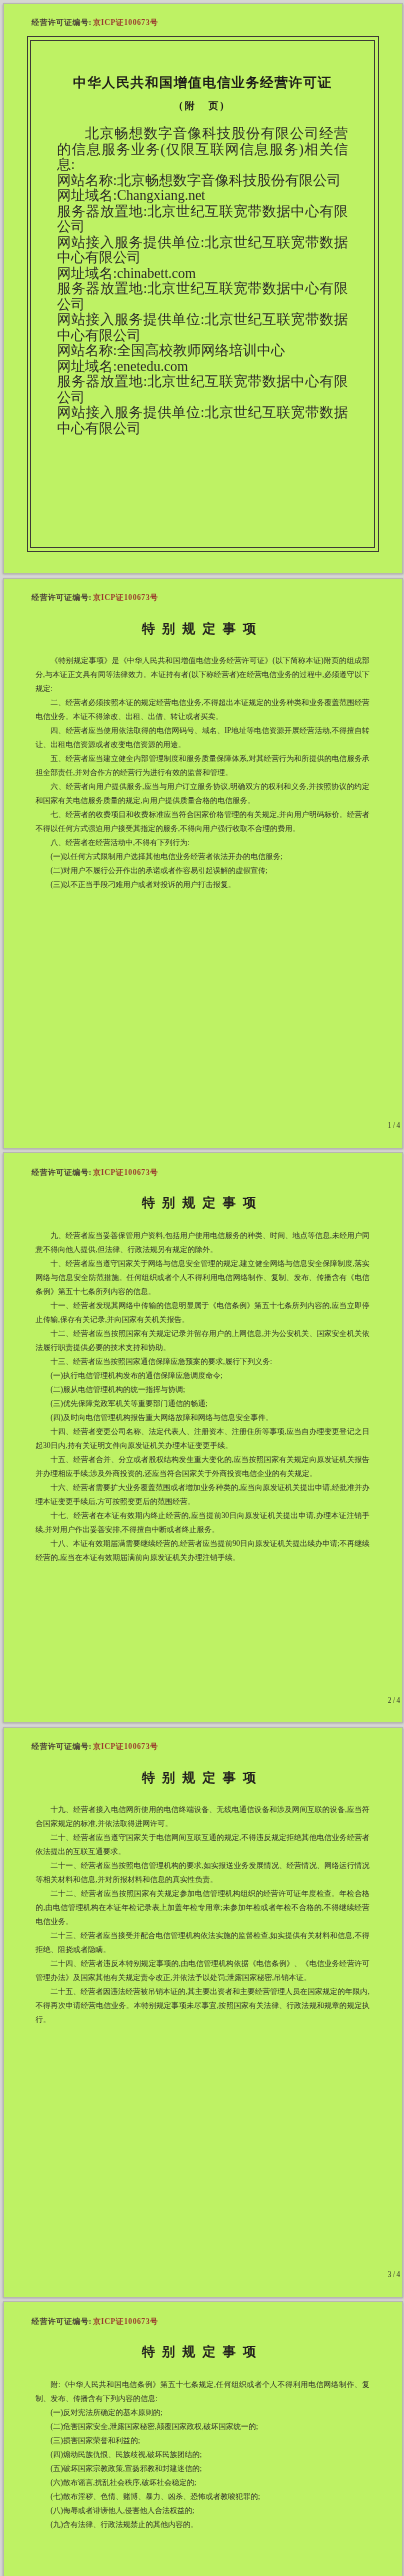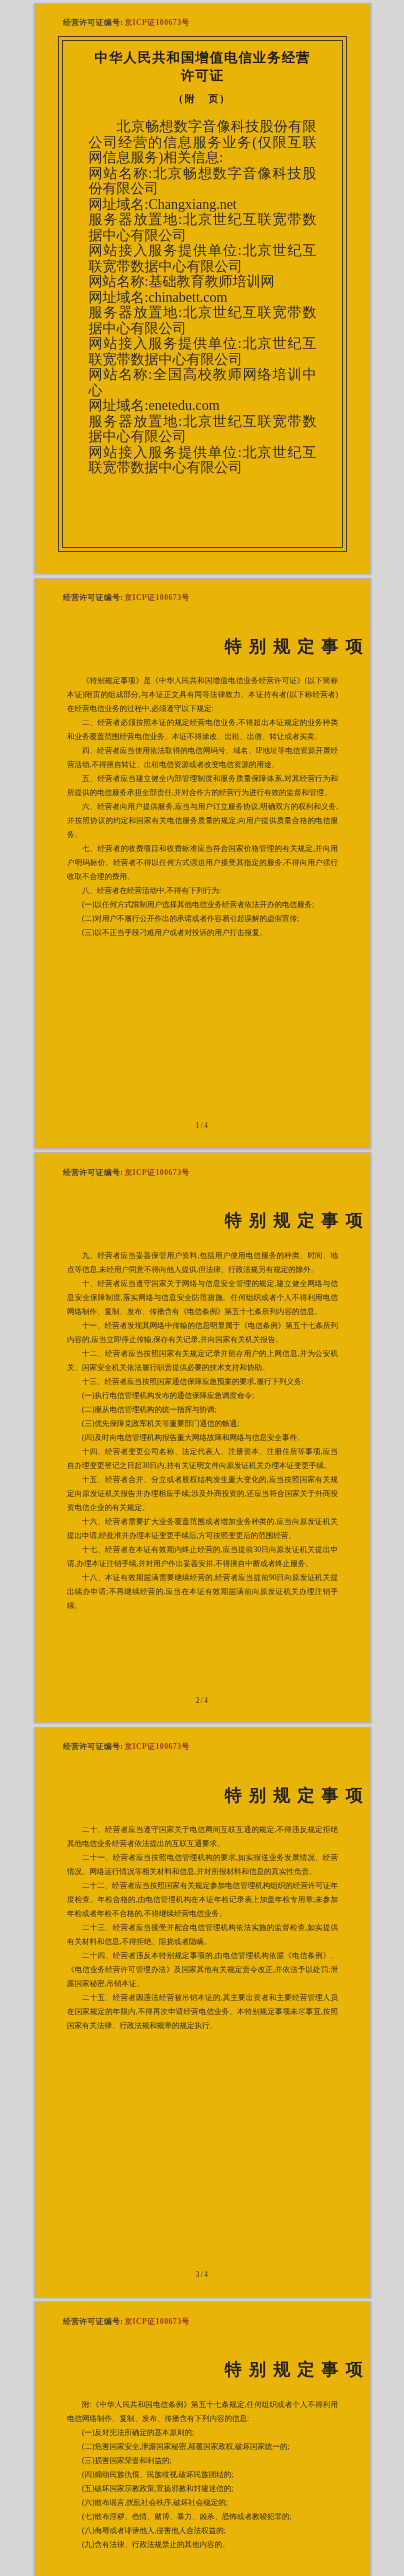--- a/index.html
+++ b/index.html
@@ -5,22 +5,22 @@
 <style>
   * { margin:0; padding:0; box-sizing:border-box; }
   html { background:#d6d6d4; }
   body {
     width:405px; margin:0 auto; padding:3.1px 0 2.1px;
     background:#d6d6d4;
     font-family:"Liberation Serif","DejaVu Serif",serif;
     color:#2b2a28;
   }
   .page {
-    width:337px; height:571px; margin:0 auto 3.6px;
-    background:#eab308;
+    width:400px; height:571px; margin:0 auto 3.6px;
+    background:#bef264;
     border:0.5px solid #b8b6b2;
     box-shadow:0 0.5px 2.1px rgba(0,0,0,.28);
     position:relative;
     overflow:hidden;
   }
   .page-header {
     position:absolute; top:14.4px; left:28px;
     font-size:7.7px; font-weight:bold; letter-spacing:0.5px;
     color:#4a4038;
     white-space:nowrap;
@@ -28,49 +28,49 @@
   .page-header .num { color:#9a3b2e; padding-left:1px; }
 
   
   .cert-frame {
     position:absolute; top:32px; left:23px; right:23px; bottom:21.6px;
     border:1.5px solid #3d3a36; padding:2.6px;
   }
   .cert-frame-inner {
     width:100%; height:100%;
     border:0.5px solid #3d3a36;
-    padding:8px 26px 0;
+    padding:33px 26px 0;
   }
   .cert-title {
     text-align:center; font-size:13.4px; font-weight:bold;
     letter-spacing:1px; color:#1e1c19;
   }
   .cert-subtitle {
     text-align:center; font-size:9.8px; font-weight:bold;
     letter-spacing:2.1px; margin-top:8.2px; color:#1e1c19;
   }
   .cert-body { margin-top:13.4px; font-size:14px; line-height:15.5px; }
   .cert-intro { text-indent:2em; text-align:justify; }
   .cert-entry { text-align:justify; }
 
   
   .prov-title {
-    text-align:right; font-size:17px; font-weight:bold;
-    letter-spacing:7.2px; padding-top:56px; color:#23211e;
+    text-align:center; font-size:13px; font-weight:bold;
+    letter-spacing:7.2px; padding-top:41px; color:#23211e;
   }
   .prov-body {
     margin:16.5px 32px 0;
     font-size:7.5px; line-height:14px;
     text-align:justify;
   }
   .prov-body p { text-indent:2em; }
   .prov-body p.p-sub { text-indent:2em; }
   .page-num {
     position:absolute; bottom:17.5px; left:0; right:0;
-    text-align:center; font-size:7.2px; letter-spacing:1.5px; color:#33312e;
+    text-align:right; font-size:7.2px; letter-spacing:1.5px; color:#33312e;
   }
 </style>
 </head>
 <body>
 
 <div class="page">
   <div class="page-header">
     <span>经营许可证编号:</span><span class="num">京ICP证100673号</span>
   </div>
   <div class="cert-frame">
@@ -78,21 +78,20 @@
       <div class="cert-title">中华人民共和国增值电信业务经营许可证</div>
       <div class="cert-subtitle">(附　页)</div>
       <div class="cert-body">
         <div class="cert-intro">北京畅想数字音像科技股份有限公司经营的信息服务业务(仅限互联网信息服务)相关信息:</div>
         <div>
 
         <div class="cert-entry">网站名称:北京畅想数字音像科技股份有限公司</div>
             <div class="cert-entry">网址域名:Changxiang.net</div>
             <div class="cert-entry">服务器放置地:北京世纪互联宽带数据中心有限公司</div>
             <div class="cert-entry">网站接入服务提供单位:北京世纪互联宽带数据中心有限公司</div>
-            <div class="cert-entry">网站名称:基础教育教师培训网</div>
             <div class="cert-entry">网址域名:chinabett.com</div>
             <div class="cert-entry">服务器放置地:北京世纪互联宽带数据中心有限公司</div>
             <div class="cert-entry">网站接入服务提供单位:北京世纪互联宽带数据中心有限公司</div>
             <div class="cert-entry">网站名称:全国高校教师网络培训中心</div>
             <div class="cert-entry">网址域名:enetedu.com</div>
             <div class="cert-entry">服务器放置地:北京世纪互联宽带数据中心有限公司</div>
             <div class="cert-entry">网站接入服务提供单位:北京世纪互联宽带数据中心有限公司</div>
           </div>
       </div>
     </div>
@@ -145,20 +144,21 @@
   <div class="page-num">2/4</div>
 </div>
 
 <div class="page">
   <div class="page-header">
     <span>经营许可证编号:</span><span class="num">京ICP证100673号</span>
   </div>
   <h2 class="prov-title">特别规定事项</h2>
   <div class="prov-body">
 
+  <p class="p-item">十九、经营者接入电信网所使用的电信终端设备、无线电通信设备和涉及网间互联的设备,应当符合国家规定的标准,并依法取得进网许可。</p>
       <p class="p-item">二十、经营者应当遵守国家关于电信网间互联互通的规定,不得违反规定拒绝其他电信业务经营者依法提出的互联互通要求。</p>
       <p class="p-item">二十一、经营者应当按照电信管理机构的要求,如实报送业务发展情况、经营情况、网络运行情况等相关材料和信息,并对所报材料和信息的真实性负责。</p>
       <p class="p-item">二十二、经营者应当按照国家有关规定参加电信管理机构组织的经营许可证年度检查。年检合格的,由电信管理机构在本证年检记录表上加盖年检专用章;未参加年检或者年检不合格的,不得继续经营电信业务。</p>
       <p class="p-item">二十三、经营者应当接受并配合电信管理机构依法实施的监督检查,如实提供有关材料和信息,不得拒绝、阻挠或者隐瞒。</p>
       <p class="p-item">二十四、经营者违反本特别规定事项的,由电信管理机构依据《电信条例》、《电信业务经营许可管理办法》及国家其他有关规定责令改正,并依法予以处罚;泄露国家秘密,吊销本证。</p>
       <p class="p-item">二十五、经营者因违法经营被吊销本证的,其主要出资者和主要经营管理人员在国家规定的年限内,不得再次申请经营电信业务。本特别规定事项未尽事宜,按照国家有关法律、行政法规和规章的规定执行。</p>
     </div>
   <div class="page-num">3/4</div>
 </div>
 

